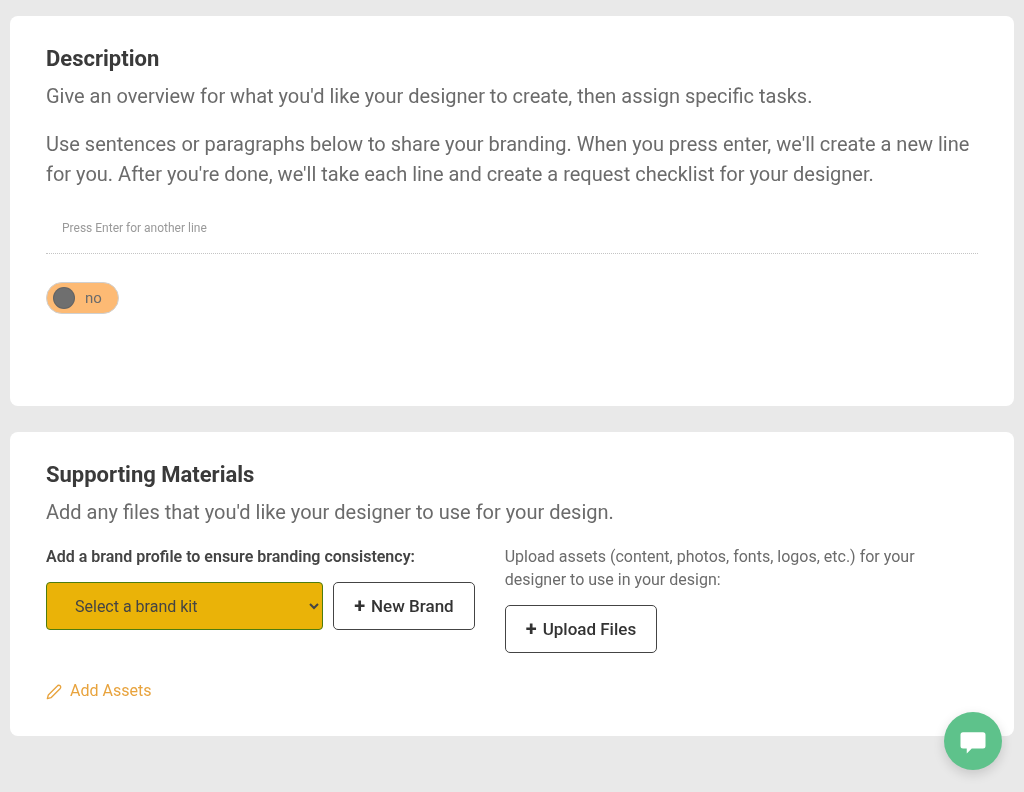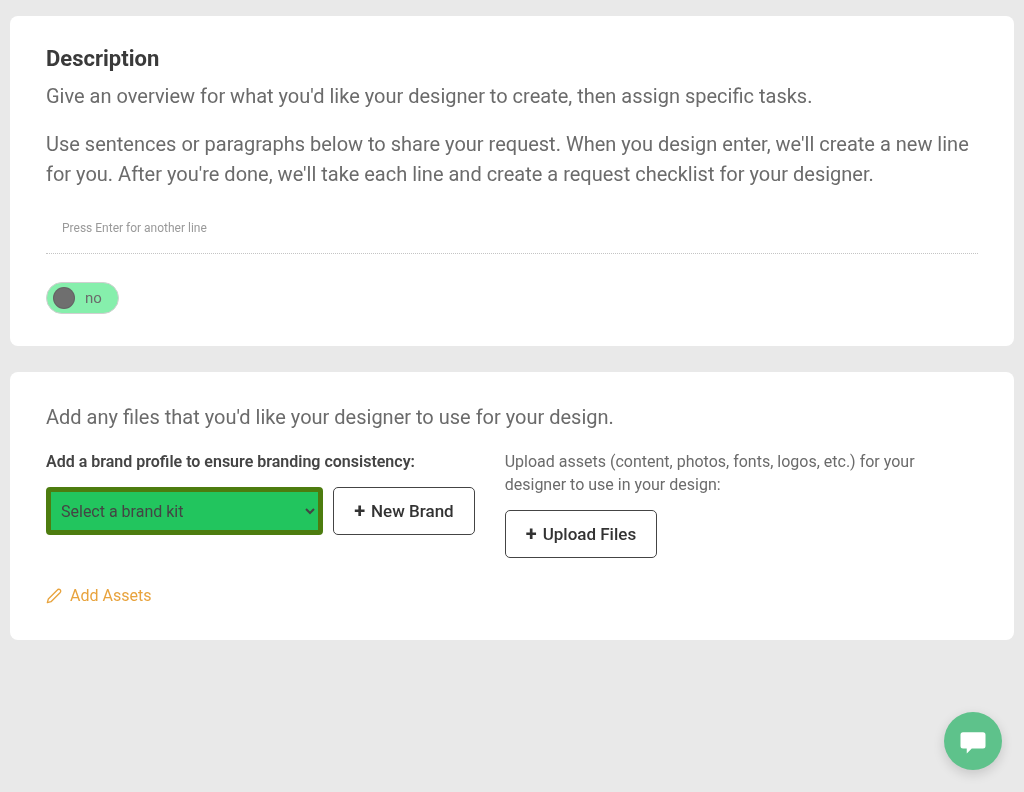--- a/index.html
+++ b/index.html
@@ -58,21 +58,21 @@
       color: #6b6b6b;
       margin-bottom: 18px;
     }
     .toggle {
       display: inline-flex;
       align-items: center;
       border: 1px solid #d0d0d0;
       border-radius: 24px;
       padding: 4px 16px 4px 6px;
       cursor: pointer;
-      background: #86efac;
+      background: #fdba74;
     }
     .toggle-knob {
       width: 22px;
       height: 22px;
       border-radius: 50%;
       background: #6f6f6f;
       margin-right: 10px;
       box-shadow: inset 0 0 0 1px rgba(0,0,0,0.1);
     }
     .toggle-label {
@@ -104,26 +104,26 @@
       margin-bottom: 14px;
     }
     .row-controls {
       display: flex;
       gap: 10px;
       align-items: stretch;
     }
     .brand-select {
       flex: 1;
       height: 48px;
-      border: 5px solid #4d7c0f;
+      border: 1px solid #4d7c0f;
       border-radius: 4px;
-      padding: 0 6px;
+      padding: 0 24px;
       font-size: 16px;
       color: #444;
-      background: #22c55e;
+      background: #eab308;
       cursor: pointer;
       font-family: inherit;
     }
     .btn {
       display: inline-flex;
       align-items: center;
       justify-content: center;
       height: 48px;
       padding: 0 20px;
       border: 1.5px solid #444;
@@ -136,21 +136,21 @@
       gap: 6px;
       font-family: inherit;
     }
     .plus-icon {
       font-size: 20px;
       font-weight: 700;
       line-height: 1;
     }
     .add-assets {
       display: inline-flex;
-      align-items: center;
+      align-items: flex-end;
       gap: 8px;
       color: #e8a33d;
       font-size: 16px;
       margin-top: 28px;
       cursor: pointer;
     }
     .pencil-icon {
       width: 16px;
       height: 16px;
     }
@@ -165,41 +165,42 @@
       display: flex;
       align-items: center;
       justify-content: center;
       cursor: pointer;
       box-shadow: 0 4px 12px rgba(0,0,0,0.15);
     }
     .spacer-top {
       height: 16px;
     }
     .card-desc {
-      padding-bottom: 32px;
+      padding-bottom: 92px;
     }
   </style>
 </head>
 <body>
 
 <div class="spacer-top"></div>
 
 <div class="card card-desc">
   <h2 class="section-title">Description</h2>
   <p class="subtext">Give an overview for what you'd like your designer to create, then assign specific tasks.</p>
-  <p class="subtext last">Use sentences or paragraphs below to share your request. When you design enter, we'll create a new line for you. After you're done, we'll take each line and create a request checklist for your designer.</p>
+  <p class="subtext last">Use sentences or paragraphs below to share your branding. When you press enter, we'll create a new line for you. After you're done, we'll take each line and create a request checklist for your designer.</p>
   <input type="text" class="text-input-area" placeholder="Press Enter for another line" style="">
   <hr class="dotted-divider">
   <div class="toggle">
     <div class="toggle-knob"></div>
     <span class="toggle-label">no</span>
   </div>
 </div>
 
 <div class="card">
+  <h2 class="section-title">Supporting Materials</h2>
   <p class="subtext">Add any files that you'd like your designer to use for your design.</p>
 
   <div class="columns">
     <div class="col-left">
       <p class="bold-label">Add a brand profile to ensure branding consistency:</p>
       <div class="row-controls">
         <select class="brand-select">
           <option>Select a brand kit</option>
         </select>
         <button class="btn">

